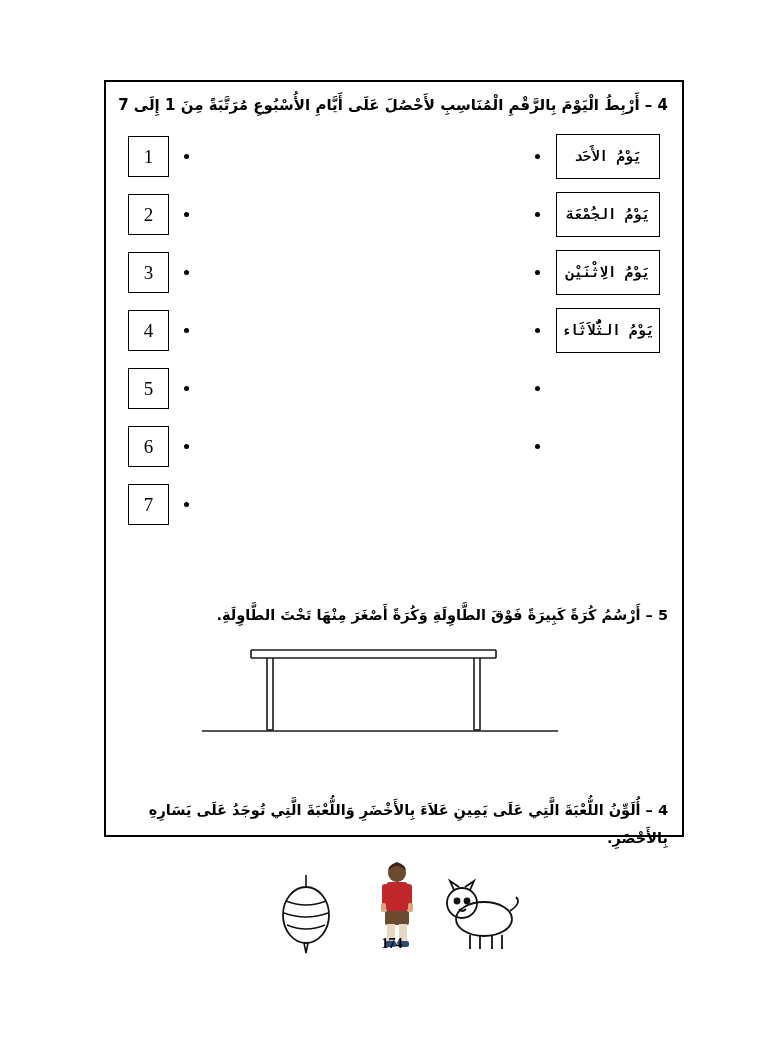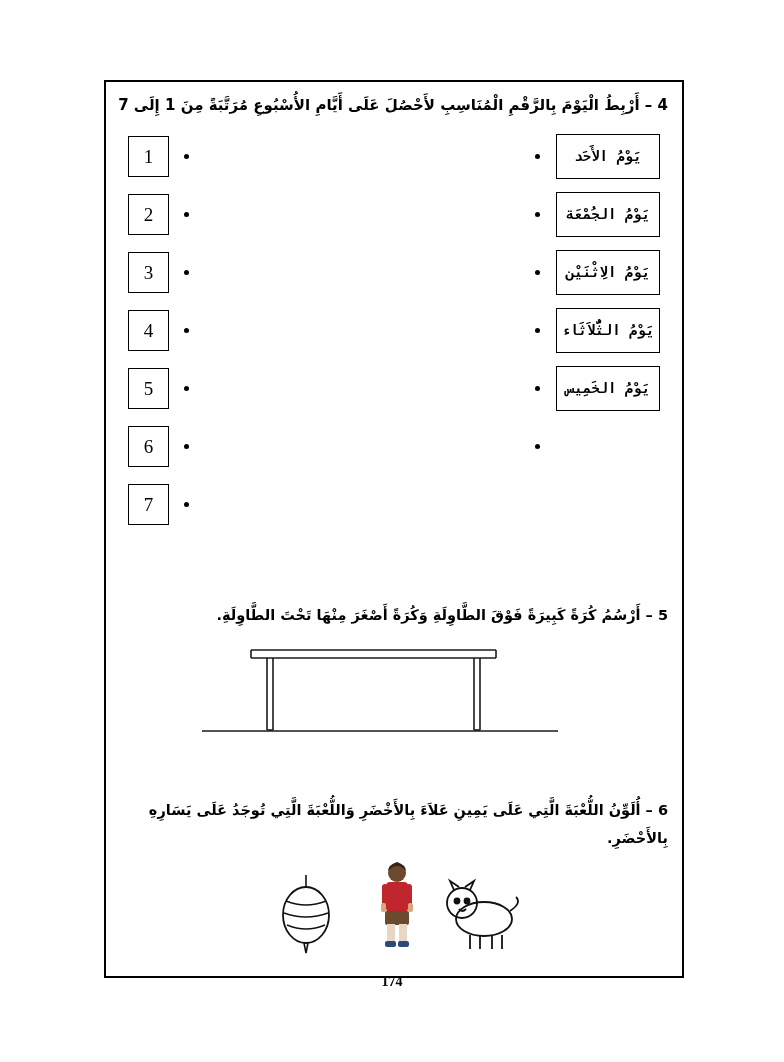--- a/index.html
+++ b/index.html
@@ -18,21 +18,21 @@
     position: absolute;
     left: 0; top: 0;
     width: 784px; height: 1062px;
     background: #fff;
   }
   .frame {
     position: absolute;
     left: 104px;
     top: 80px;
     width: 580px;
-    height: 898px;
+    height: 757px;
     border: 2px solid #000;
     box-sizing: border-box;
     background: #fff;
   }
 
   
   .ex4-title {
     position: absolute;
     right: 14px;
     left: 14px;
@@ -166,21 +166,21 @@
     left: 160px;
     top: 775px;
     width: 265px;
     height: 105px;
   }
 
   .page-number {
     position: absolute;
     left: 0;
     right: 0;
-    top: 974px;
+    top: 936px;
     text-align: center;
     font-family: "Liberation Serif", serif;
     font-size: 14px;
     font-weight: bold;
     color: #000;
   }
   .corner-mark {
     position: absolute;
     right: 20px;
     top: 1030px;
@@ -243,21 +243,20 @@
         </div>
         <div class="day-row">
           <div class="day-box">يَوْمُ الاِثْنَيْن</div>
           <div class="dot"></div>
         </div>
         <div class="day-row">
           <div class="day-box">يَوْمُ الثُّلاَثَاء</div>
           <div class="dot"></div>
         </div>
         <div class="day-row">
-          <div class="day-box">يَوْمُ الخَمِيس</div>
           <div class="dot"></div>
         </div>
         <div class="day-row">
           <div class="dot"></div>
         </div>
       </div>
 
     </div>
 
     <div class="ex5-title">5 – أَرْسُمُ كُرَةً كَبِيرَةً فَوْقَ الطَّاوِلَةِ وَكُرَةً أَصْغَرَ مِنْهَا تَحْتَ الطَّاوِلَةِ.</div>
@@ -274,21 +273,21 @@
         <line x1="167" y1="36" x2="167" y2="108" stroke="#1a1a1a" stroke-width="1.6"></line>
         <line x1="161" y1="108" x2="167" y2="108" stroke="#1a1a1a" stroke-width="1.6"></line>
         <line x1="368" y1="36" x2="368" y2="108" stroke="#1a1a1a" stroke-width="1.6"></line>
         <line x1="374" y1="36" x2="374" y2="108" stroke="#1a1a1a" stroke-width="1.6"></line>
         <line x1="368" y1="108" x2="374" y2="108" stroke="#1a1a1a" stroke-width="1.6"></line>
 
         <line x1="96" y1="109" x2="452" y2="109" stroke="#1a1a1a" stroke-width="1.4"></line>
       </svg>
     </div>
 
-    <div class="ex6-title">6 – أُلَوِّنُ اللُّعْبَةَ الَّتِي عَلَى يَمِينِ عَلاَءَ بِالأَخْضَرِ وَاللُّعْبَةَ الَّتِي تُوجَدُ عَلَى يَسَارِهِ بِالأَحْضَرِ.</div>
+    <div class="ex6-title">4 – أُلَوِّنُ اللُّعْبَةَ الَّتِي عَلَى يَمِينِ عَلاَءَ بِالأَخْضَرِ وَاللُّعْبَةَ الَّتِي تُوجَدُ عَلَى يَسَارِهِ بِالأَحْضَرِ.</div>
 
     <div class="ex6-figs">
       <svg width="265" height="105" viewBox="0 0 265 105">
 
         <g>
           <ellipse cx="40" cy="58" rx="23" ry="28" fill="none" stroke="#111" stroke-width="1.8"></ellipse>
           <path d="M20 44 Q40 52 60 44" fill="none" stroke="#111" stroke-width="1.4"></path>
           <path d="M18 56 Q40 64 62 56" fill="none" stroke="#111" stroke-width="1.4"></path>
           <path d="M21 68 Q40 76 59 68" fill="none" stroke="#111" stroke-width="1.4"></path>
           <path d="M40 30 L40 18" stroke="#111" stroke-width="1.6"></path>

